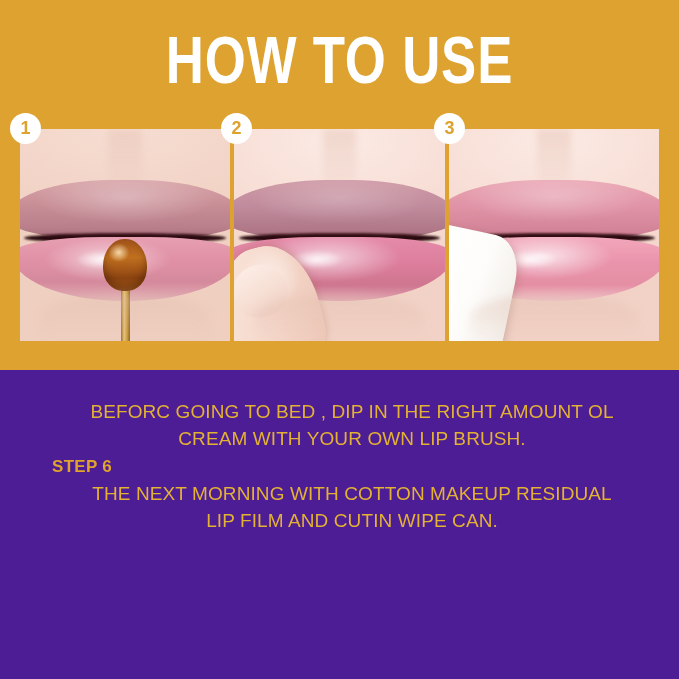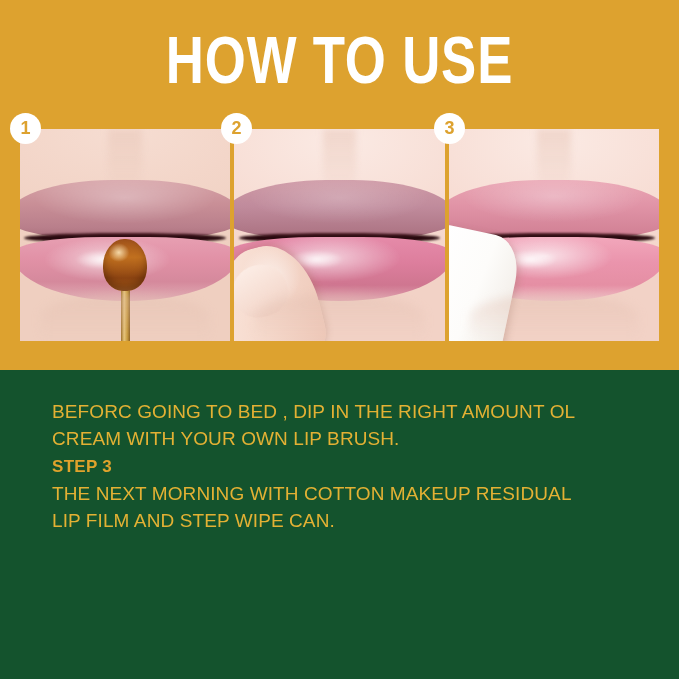--- a/index.html
+++ b/index.html
@@ -10,21 +10,21 @@
     width: 679px;
     height: 679px;
     background: #ffffff;
     font-family: "Liberation Sans", sans-serif;
     overflow: hidden;
   }
   .poster {
     position: relative;
     width: 679px;
     height: 679px;
-    background: #14532d;
+    background: #4c1d95;
   }
 
   
   .hero-band {
     position: absolute;
     left: 0;
     top: 0;
     width: 679px;
     height: 370px;
     background: #dda22f;
@@ -268,20 +268,21 @@
     letter-spacing: .3px;
   }
   .step-body {
     font-family: "Liberation Sans", sans-serif;
     font-weight: 400;
     font-size: 19px;
     line-height: 27px;
     color: #e3b134;
     letter-spacing: .1px;
     white-space: pre-line;
+    text-align: center;
   }
 </style>
 </head>
 <body>
 
 <div class="poster">
 
   <div class="hero-band">
     <div class="hero-title">HOW TO USE</div>
   </div>
@@ -338,20 +339,20 @@
 
   <div class="steps">
 
     <div class="step-block">
       <div class="step-body">BEFORC GOING TO BED , DIP IN THE RIGHT AMOUNT OL
 CREAM WITH YOUR OWN LIP BRUSH.</div>
     </div>
 
 
     <div class="step-block">
-      <div class="step-head">STEP 3</div>
+      <div class="step-head">STEP 6</div>
       <div class="step-body">THE NEXT MORNING WITH COTTON MAKEUP RESIDUAL
-LIP FILM AND STEP WIPE CAN.</div>
+LIP FILM AND CUTIN WIPE CAN.</div>
     </div>
 
   </div>
 
 </div>
 
 </body></html>

